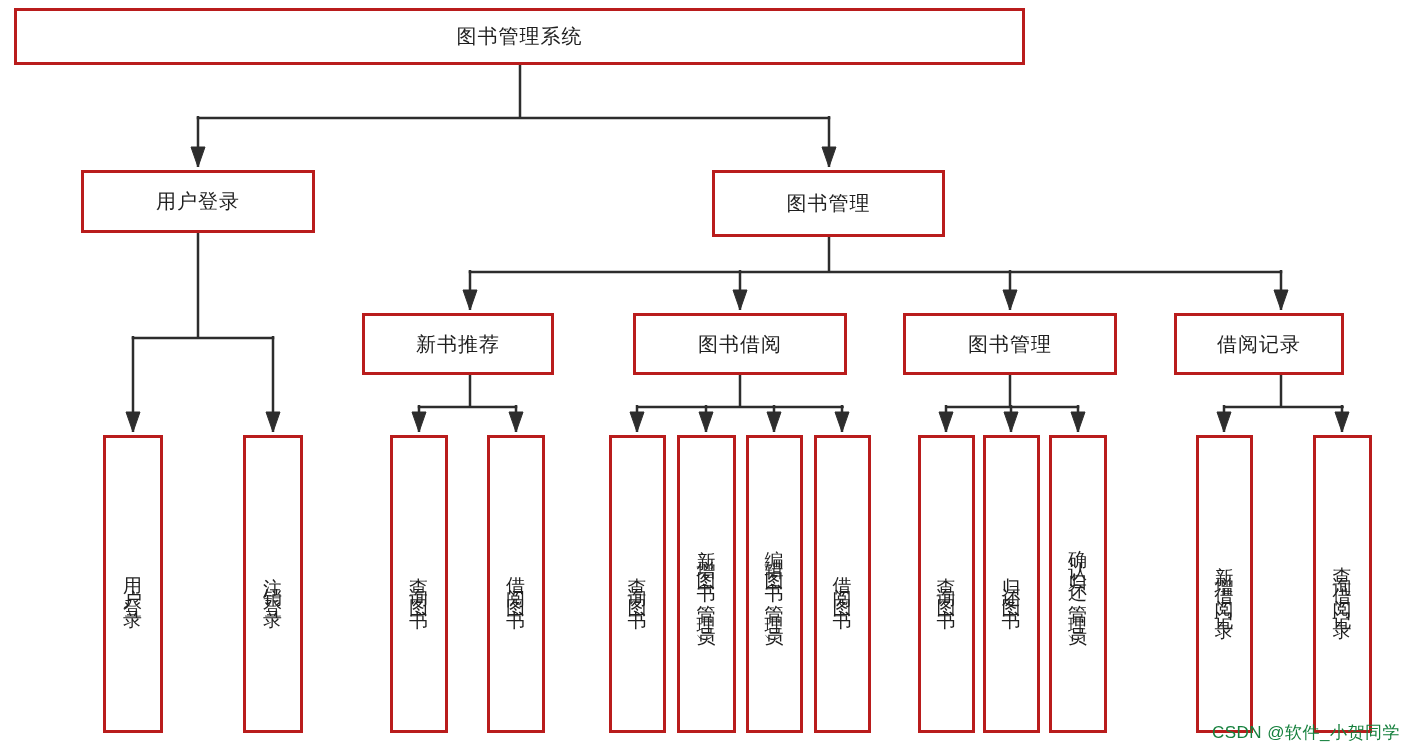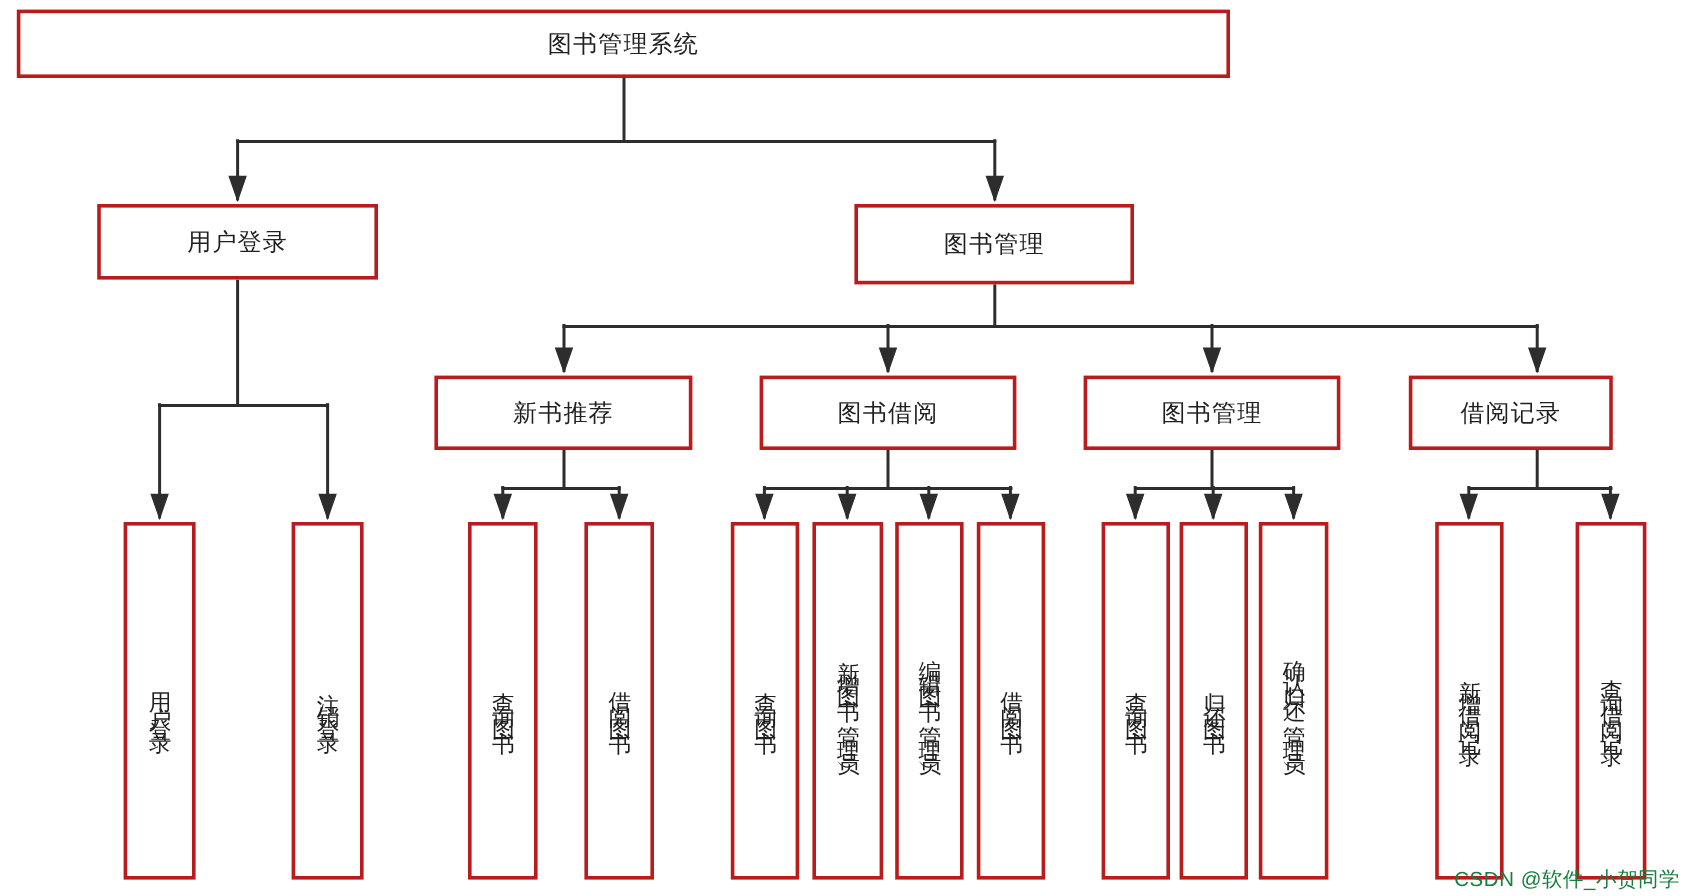--- a/index.html
+++ b/index.html
@@ -125,21 +125,21 @@
         <line x1="1342" y1="405" x2="1342" y2="432" marker-end="url(#arrow)"></line>
       </g>
     </g>
   </svg>
 
   <div class="box h-node" style="left:14px; top:8px; width:1011px; height:57px;">图书管理系统</div>
 
   <div class="box h-node" style="left:81px; top:170px; width:234px; height:63px;">用户登录</div>
   <div class="box h-node" style="left:712px; top:170px; width:233px; height:67px;">图书管理</div>
 
-  <div class="box h-node" style="left:362px; top:313px; width:215px; height:62px;">新书推荐</div>
+  <div class="box h-node" style="left:362px; top:313px; width:192px; height:62px;">新书推荐</div>
   <div class="box h-node" style="left:633px; top:313px; width:214px; height:62px;">图书借阅</div>
   <div class="box h-node" style="left:903px; top:313px; width:214px; height:62px;">图书管理</div>
   <div class="box h-node" style="left:1174px; top:313px; width:170px; height:62px;">借阅记录</div>
 
   <div class="box leaf" style="left:103px; top:435px; width:60px; height:298px;">
     <span>用户登录</span>
   </div>
   <div class="box leaf" style="left:243px; top:435px; width:60px; height:298px;">
     <span>注销登录</span>
   </div>

